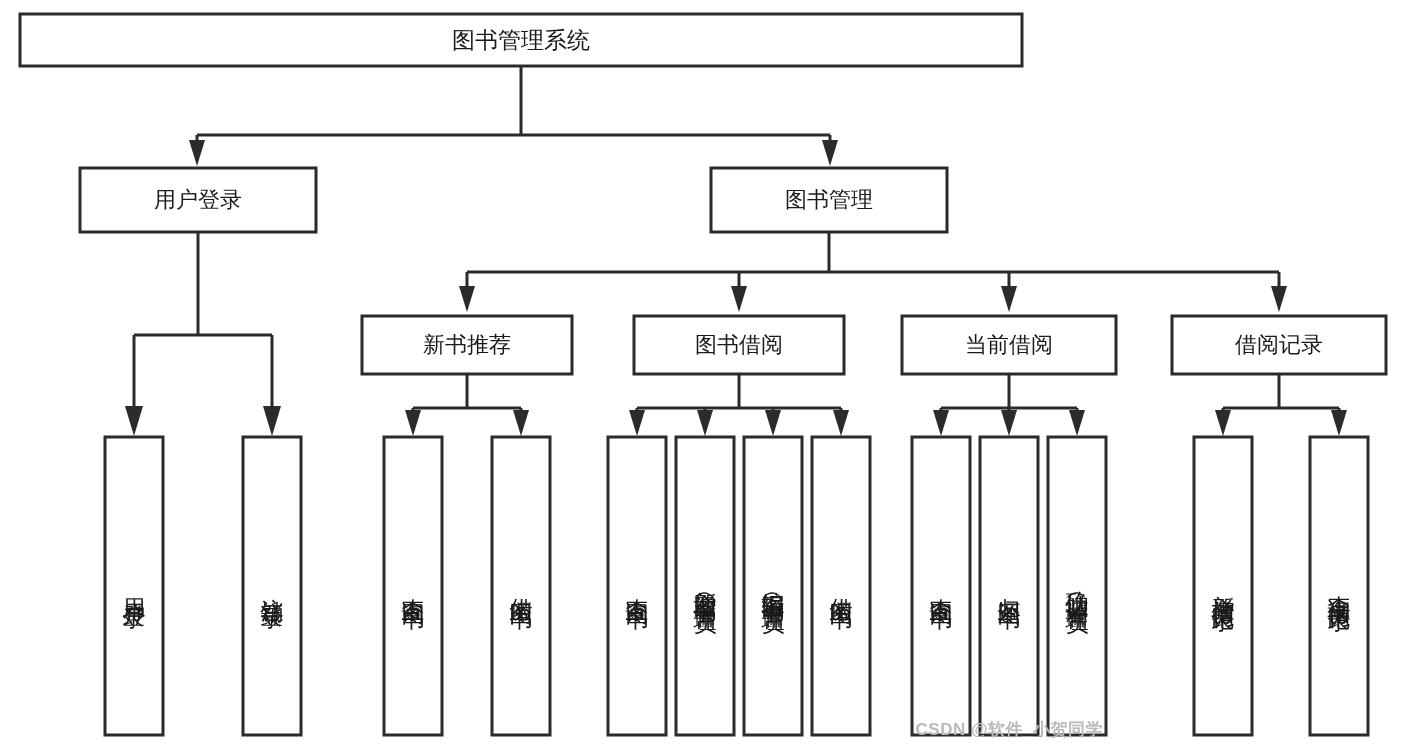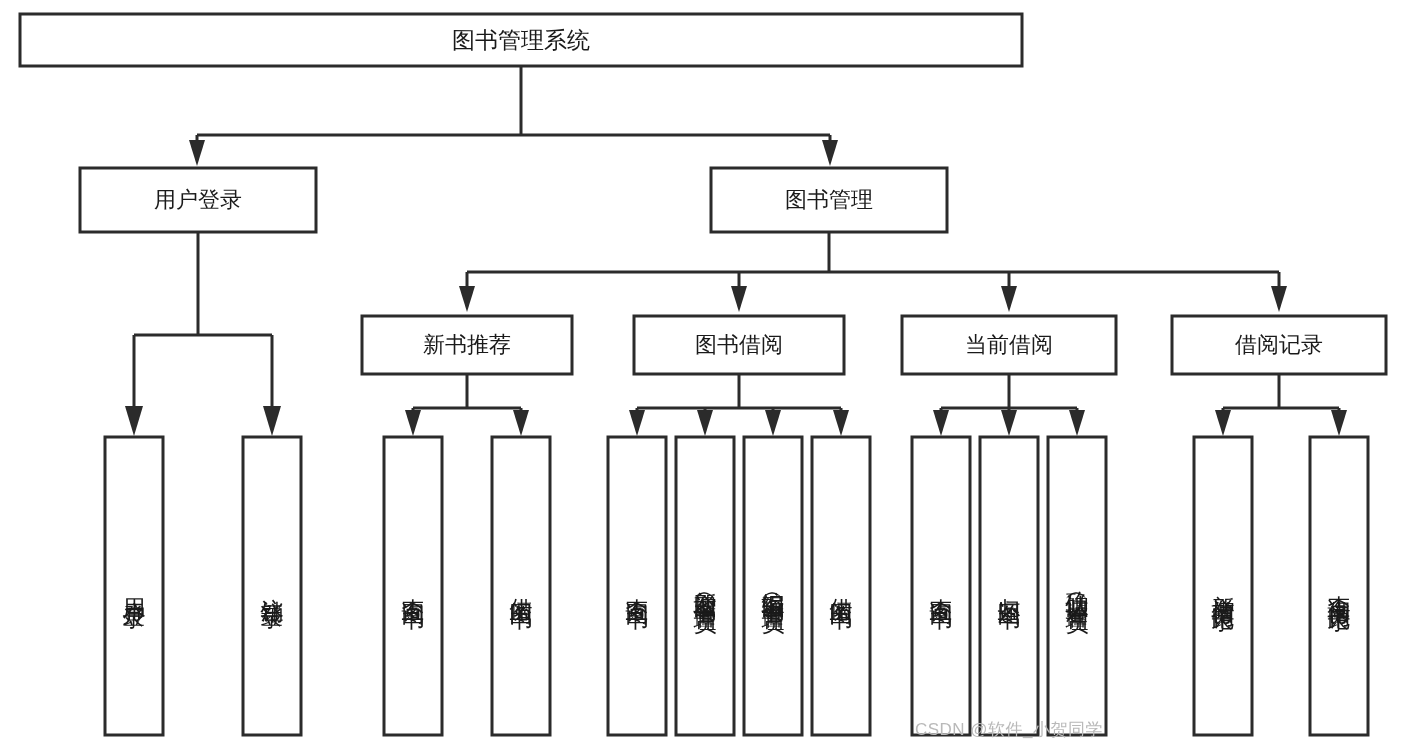--- a/index.html
+++ b/index.html
@@ -73,20 +73,21 @@
   }
   .watermark {
     position: absolute;
     right: 12px;
     bottom: 6px;
     font-family: "Liberation Sans", "DejaVu Sans", sans-serif;
     font-size: 17px;
     color: #b9b9b9;
     letter-spacing: 0.5px;
     white-space: nowrap;
+    font-weight: bold;
   }
 </style>
 </head>
 <body>
 
 <div id="diagram-root">
 
   <svg id="flow-svg" viewBox="0 0 1405 747">
 
     <g>

